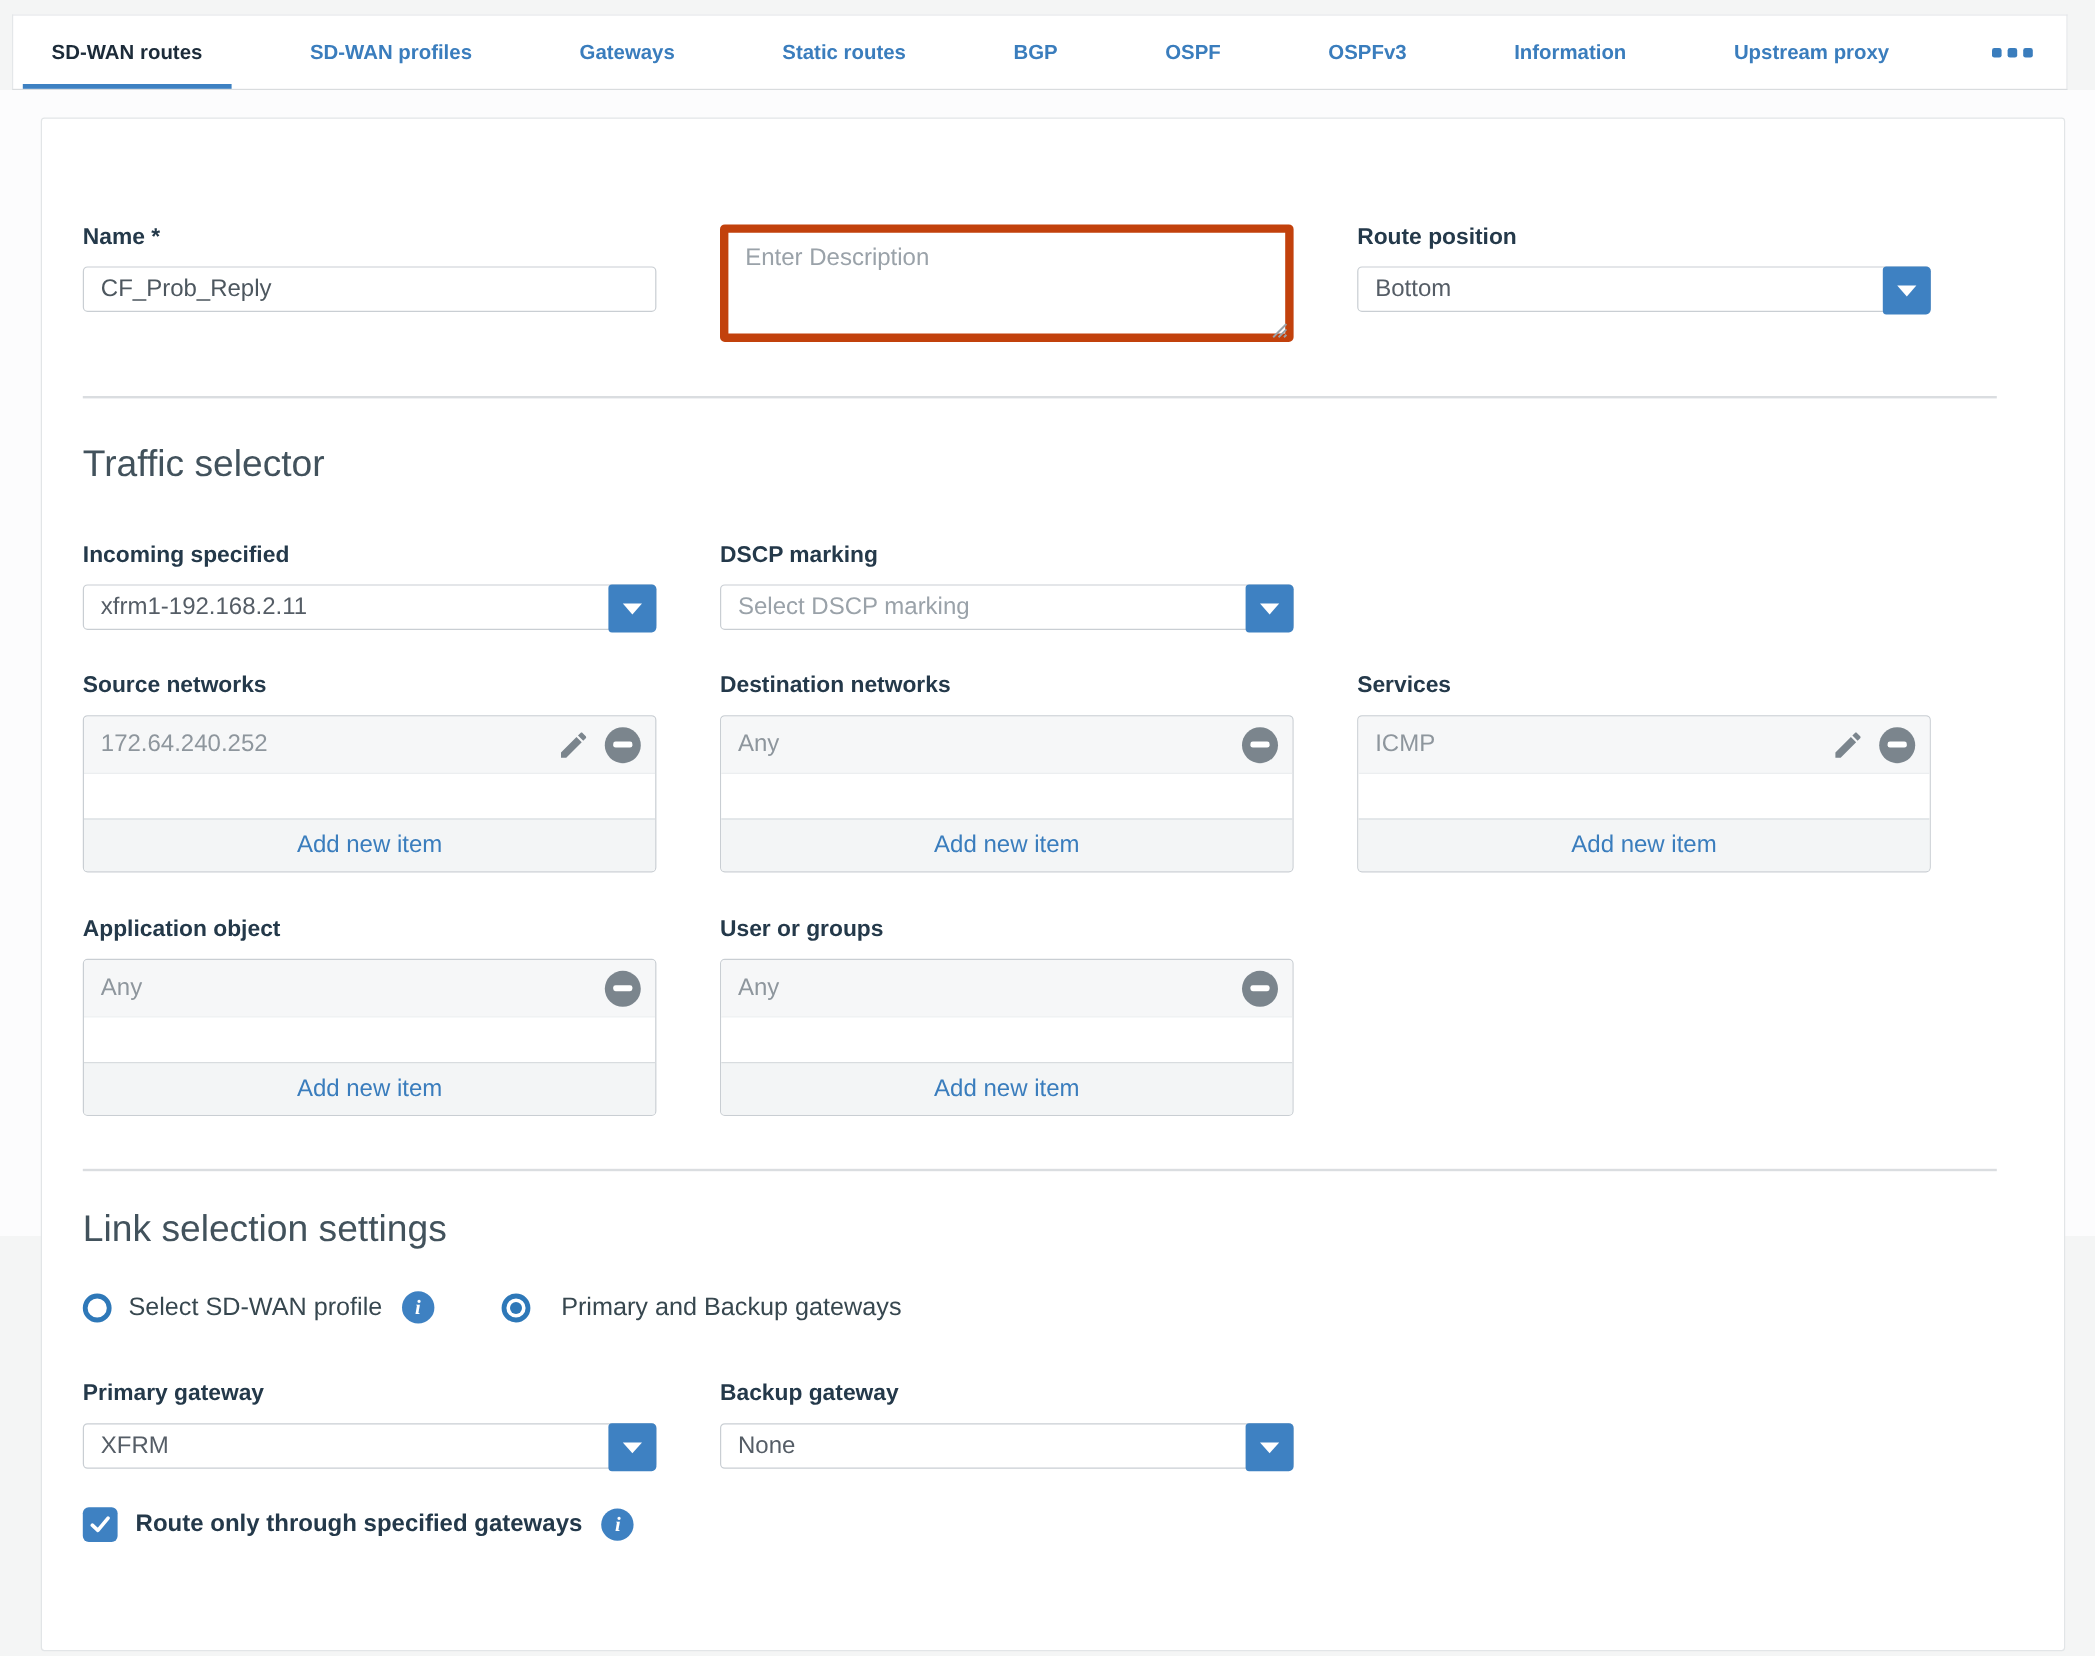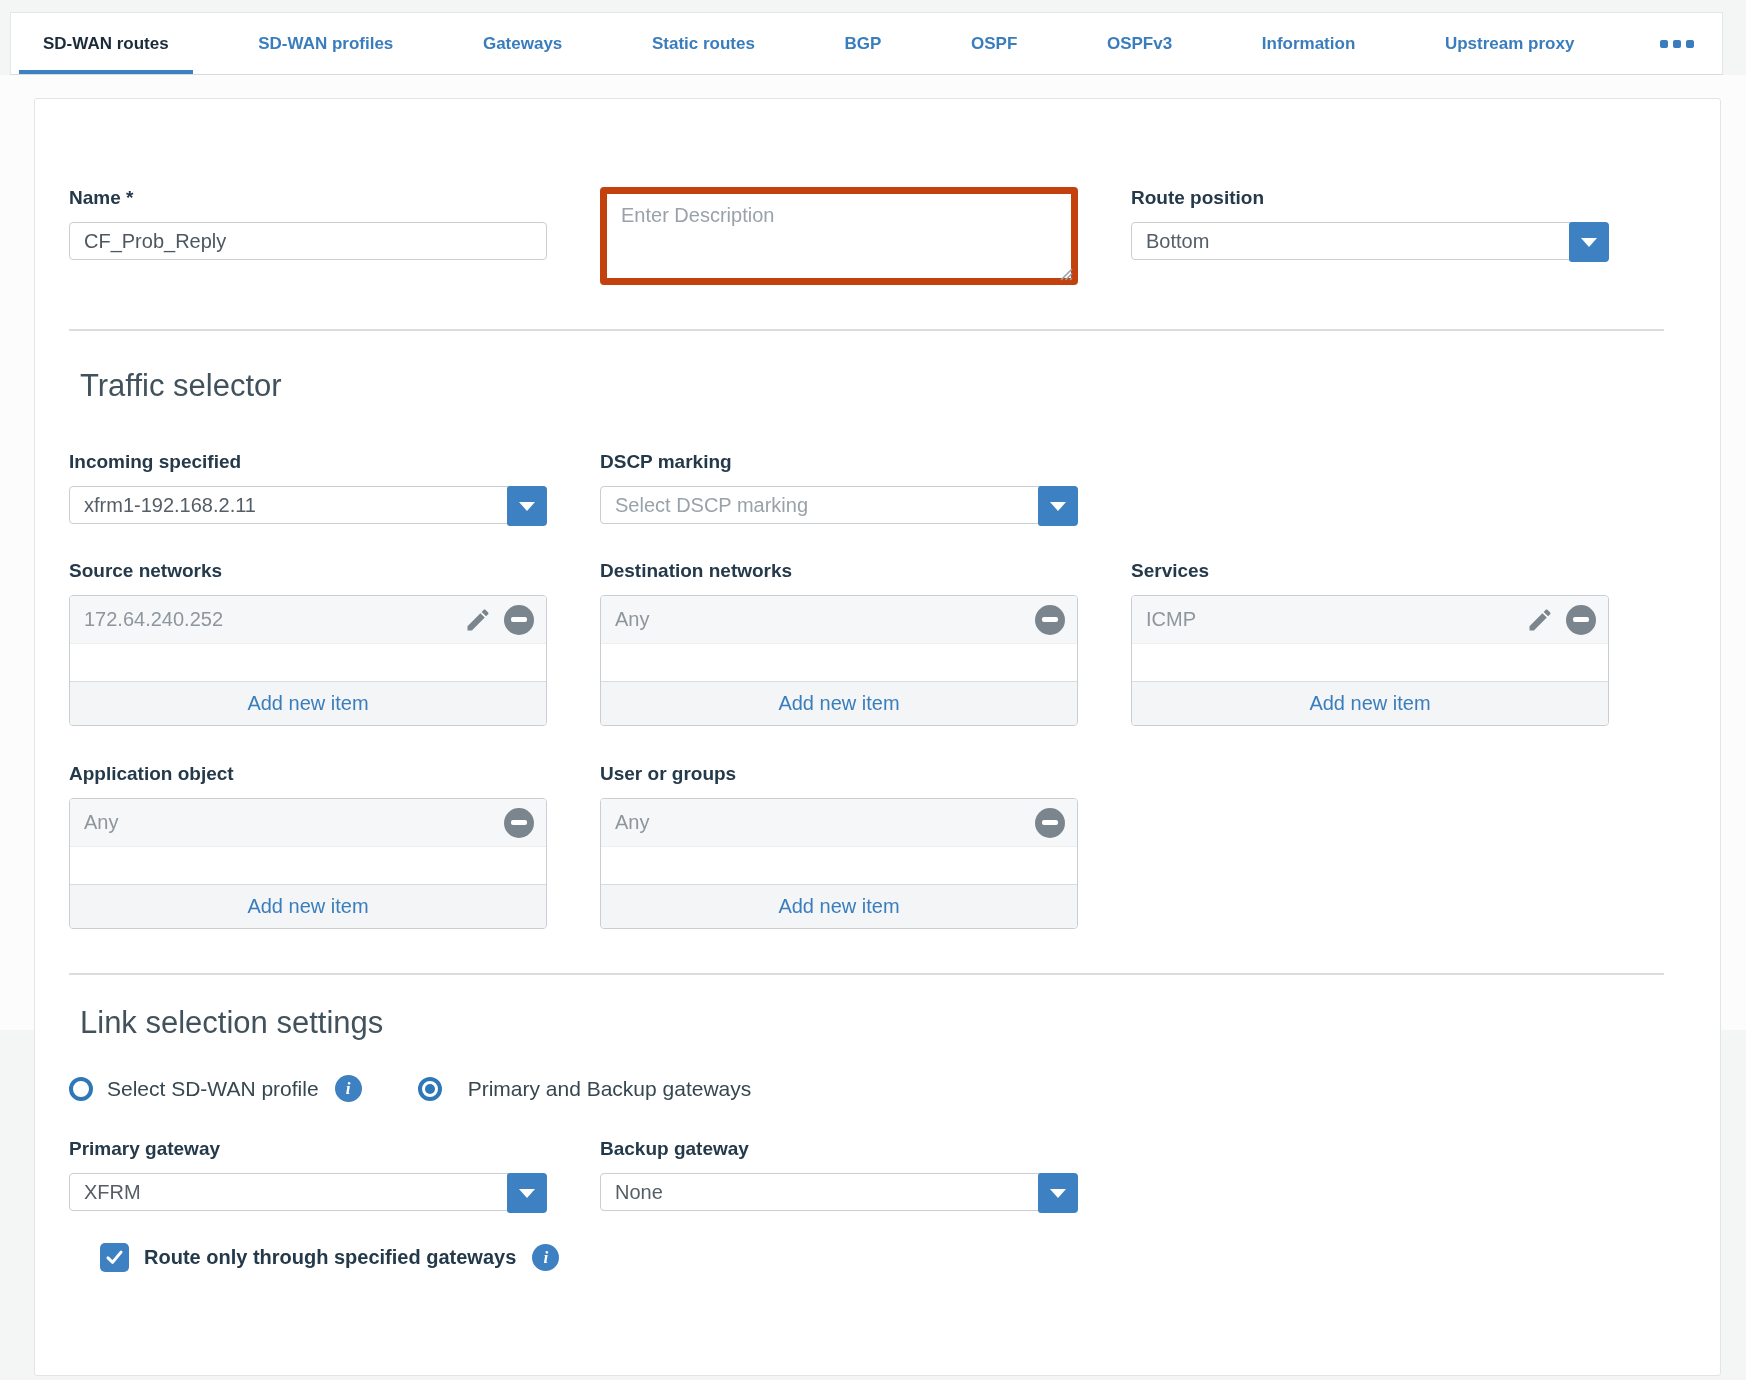--- a/index.html
+++ b/index.html
@@ -31,21 +31,21 @@
 
   
   .panel {
     position:absolute; top:98px; left:34px; width:1687px; height:1278px;
     background:#ffffff; border:1px solid #e2e5e7; border-radius:3px;
     padding:88px 56px 40px 34px;
   }
   .grid3 { display:grid; grid-template-columns:478px 478px 478px; column-gap:53px; align-items:start; }
 
   .field-label { font-size:19px; font-weight:bold; color:#24394a; margin-bottom:13px; line-height:22px; }
-  .section-heading { font-size:31px; font-weight:400; color:#42525c; line-height:36px;margin-left:11px; }
+  .section-heading { font-size:31px; font-weight:400; color:#42525c; line-height:36px; }
 
   .text-input {
     width:478px; height:38px; border:1px solid #c9ced3; border-radius:4px;
     font-family:"Liberation Sans", sans-serif; font-size:20px; color:#4d575f;
     padding:0 14px; background:#fff; outline:none;
   }
 
   .textarea-wrap { position:relative; width:478px; }
   .textarea-wrap textarea {
     width:478px; height:98px; border:7px solid #c2410c; border-radius:4px;
@@ -98,22 +98,22 @@
   .div1 { margin-top:40px; }
   .div2 { margin-top:44px; }
 
   
   .mt-heading1 { margin-top:37px; }
   .mt-rowB { margin-top:47px; }
   .mt-rowC { margin-top:36px; }
   .mt-rowD { margin-top:37px; }
   .mt-heading2 { margin-top:30px; }
   .mt-radios { margin-top:34px; }
-  .mt-rowE { margin-top:36px; }
-  .mt-check { margin-top:32px;margin-left:31px; }
+  .mt-rowE { margin-top:48px; }
+  .mt-check { margin-top:32px; }
 
   
   .radio-row { display:flex; align-items:center; }
   .radio-group { display:flex; align-items:center; cursor:pointer; }
   .radio-outer {
     width:24px; height:24px; border-radius:50%; border:4px solid #2e78b8; background:#fff;
     display:flex; align-items:center; justify-content:center; flex:none;
   }
   .radio-outer .dot { width:10px; height:10px; border-radius:50%; background:#2e78b8; display:none; }
   .radio-group.selected .radio-outer .dot { display:block; }

